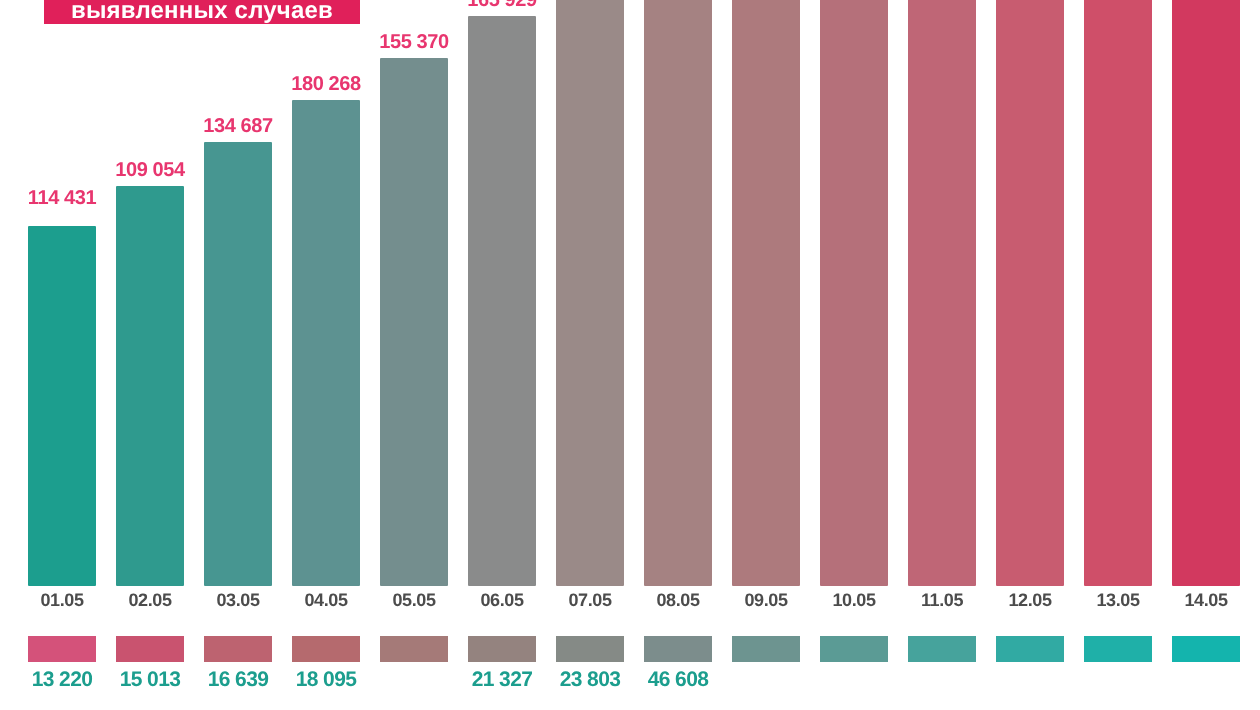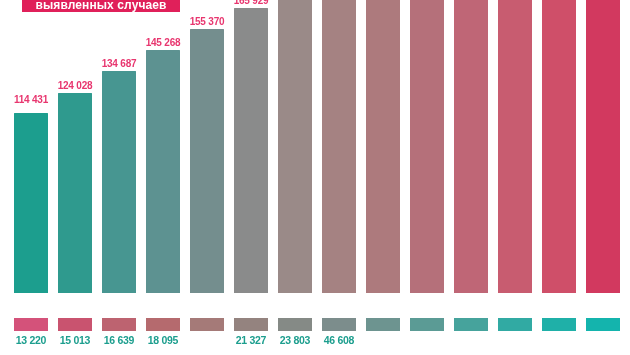--- a/index.html
+++ b/index.html
@@ -132,29 +132,29 @@
 
 <div id="chart-root">
 
   <div id="plot-area">
       <div class="bar-col" style="left: 14px;">
         <div class="bar-rect" style="height: 180px; background: rgb(28, 158, 142);"></div>
         <div class="bar-value" style="bottom: 188px;">114 431</div>
       </div>
       <div class="bar-col" style="left: 58px;">
         <div class="bar-rect" style="height: 200px; background: rgb(47, 154, 142);"></div>
-        <div class="bar-value" style="bottom: 202px;">124 028</div>
+        <div class="bar-value" style="bottom: 202px;">109 054</div>
       </div>
       <div class="bar-col" style="left: 102px;">
         <div class="bar-rect" style="height: 222px; background: rgb(71, 150, 145);"></div>
         <div class="bar-value" style="bottom: 224px;">134 687</div>
       </div>
       <div class="bar-col" style="left: 146px;">
         <div class="bar-rect" style="height: 243px; background: rgb(93, 146, 145);"></div>
-        <div class="bar-value" style="bottom: 245px;">145 268</div>
+        <div class="bar-value" style="bottom: 245px;">180 268</div>
       </div>
       <div class="bar-col" style="left: 190px;">
         <div class="bar-rect" style="height: 264px; background: rgb(116, 142, 142);"></div>
         <div class="bar-value" style="bottom: 266px; text-align: right;">155 370</div>
       </div>
       <div class="bar-col" style="left: 234px;">
         <div class="bar-rect" style="height: 285px; background: rgb(138, 139, 139);"></div>
         <div class="bar-value" style="bottom: 287px;">165 929</div>
       </div>
       <div class="bar-col" style="left: 278px;">
@@ -180,20 +180,36 @@
       </div>
       <div class="bar-col" style="left: 586px;">
         <div class="bar-rect" style="height: 459px; background: rgb(210, 57, 95);"></div>
       </div>
     </div>
 
   <div id="title-banner">
     <span class="title-text">выявленных случаев</span>
   </div>
 
+  <div id="axis-row">
+      <div class="date-label" style="left: 9px;">01.05</div>
+      <div class="date-label" style="left: 53px;">02.05</div>
+      <div class="date-label" style="left: 97px;">03.05</div>
+      <div class="date-label" style="left: 141px;">04.05</div>
+      <div class="date-label" style="left: 185px;">05.05</div>
+      <div class="date-label" style="left: 229px;">06.05</div>
+      <div class="date-label" style="left: 273px;">07.05</div>
+      <div class="date-label" style="left: 317px;">08.05</div>
+      <div class="date-label" style="left: 361px;">09.05</div>
+      <div class="date-label" style="left: 405px;">10.05</div>
+      <div class="date-label" style="left: 449px;">11.05</div>
+      <div class="date-label" style="left: 493px;">12.05</div>
+      <div class="date-label" style="left: 537px;">13.05</div>
+      <div class="date-label" style="left: 581px;">14.05</div>
+    </div>
 
   <div id="legend-row">
       <div class="legend-swatch" style="left: 14px; background: rgb(212, 82, 122);"></div>
       <div class="legend-value" style="left: 1px;">13 220</div>
       <div class="legend-swatch" style="left: 58px; background: rgb(201, 83, 111);"></div>
       <div class="legend-value" style="left: 45px;">15 013</div>
       <div class="legend-swatch" style="left: 102px; background: rgb(189, 99, 112);"></div>
       <div class="legend-value" style="left: 89px;">16 639</div>
       <div class="legend-swatch" style="left: 146px; background: rgb(181, 106, 110);"></div>
       <div class="legend-value" style="left: 133px;">18 095</div>

